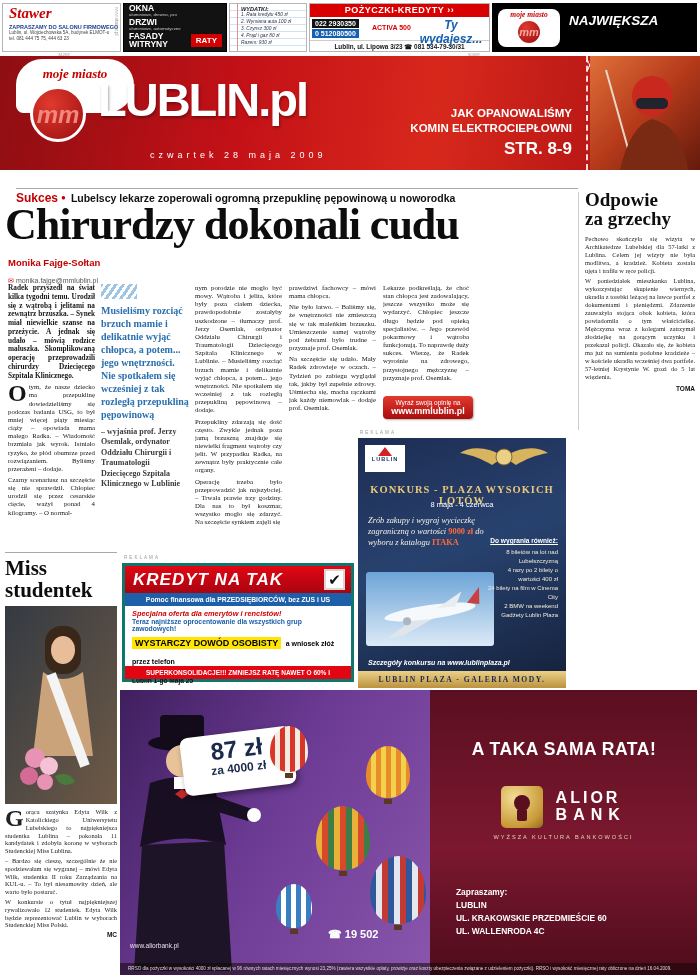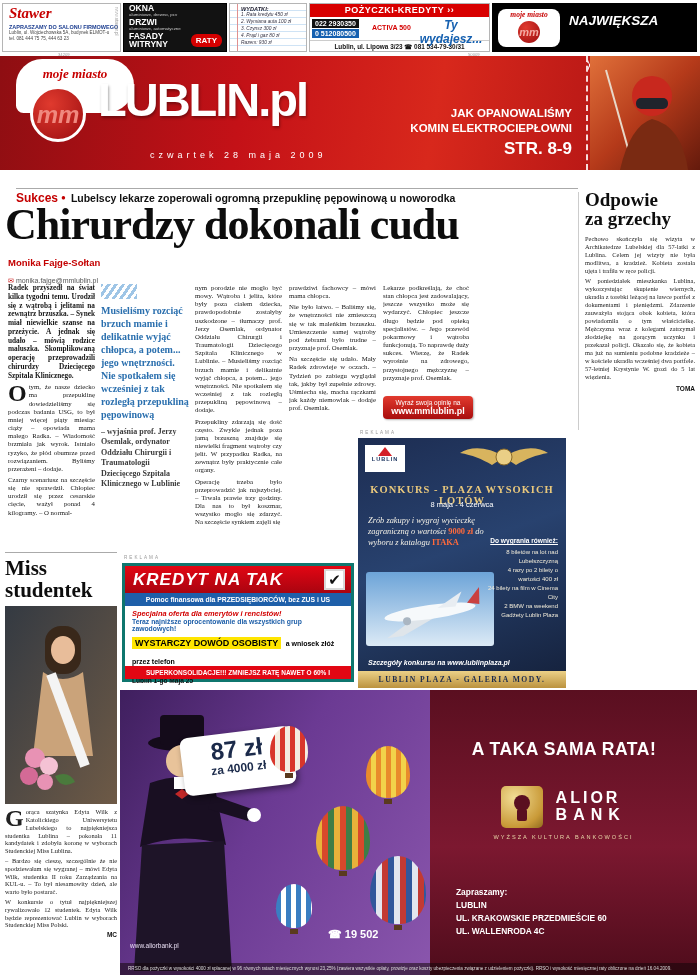--- a/index.html
+++ b/index.html
@@ -8,21 +8,21 @@
 
 .ad{position:absolute;top:3px;height:49px;border:1px solid #b5b5b5;background:#fff;overflow:hidden}
 #ad-stawer{left:2px;width:119px}
 .stawer-brand{font-family:"Liberation Serif",serif;font-style:italic;font-weight:bold;color:#c70000;font-size:15px;padding:1px 0 0 6px}
 .stawer-url{position:absolute;right:1px;top:3px;font-size:4.5px;color:#999;writing-mode:vertical-rl}
 .stawer-tag{font-size:5.5px;font-weight:bold;color:#1a3c8f;padding:2px 0 0 6px}
 .stawer-addr{font-size:4.6px;color:#444;padding-left:6px;line-height:1.3}
 #ad-okna{left:123px;width:104px;background:#121212;color:#fff;border-color:#000}
 .okna-item{font-weight:bold;font-size:8.5px;padding-left:5px;line-height:1.05}
 .okna-sub{font-size:4.4px;color:#c9c9c9;padding-left:5px;line-height:1.1}
-.okna-raty{position:absolute;right:4px;bottom:4px;background:#d40000;color:#fff;font-weight:bold;font-size:8px;padding:2px 5px;border-radius:6px}
+.okna-raty{position:absolute;right:4px;bottom:4px;background:#d40000;color:#fff;font-weight:bold;font-size:8px;padding:2px 5px;border-radius:0}
 #ad-notebook{left:229px;width:78px;background:repeating-linear-gradient(#ffffff 0 6px,#cfe3f5 6px 7px)}
 .nb-red{position:absolute;left:7px;top:0;height:49px;border-left:1px solid #e09090}
 .nb-title{font-size:5.6px;font-weight:bold;font-style:italic;color:#223;padding:2px 0 0 11px}
 .nb-line{font-size:4.8px;font-style:italic;color:#334;padding-left:11px;line-height:1.45}
 #ad-pozyczki{left:309px;width:181px}
 .poz-head{background:#d80000;color:#fff;font-weight:bold;font-size:9px;text-align:center;height:13px;line-height:13px;letter-spacing:.5px}
 .poz-mid{position:relative;height:23px}
 .poz-phone1{position:absolute;left:2px;top:2px;background:#111;color:#fff;font-size:7px;font-weight:bold;padding:1px 3px}
 .poz-phone2{position:absolute;left:2px;top:12px;background:#1560b0;color:#fff;font-size:7px;font-weight:bold;padding:1px 3px}
 .poz-brand{position:absolute;left:62px;top:7px;font-size:7px;font-weight:bold;color:#d40000}

